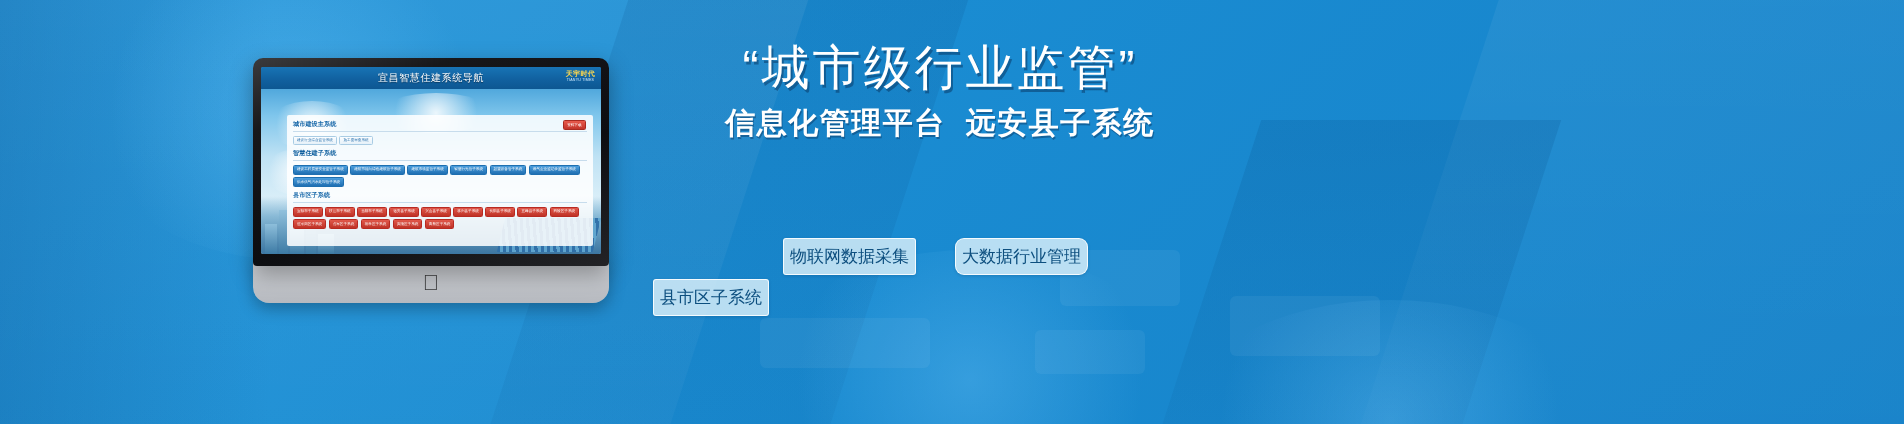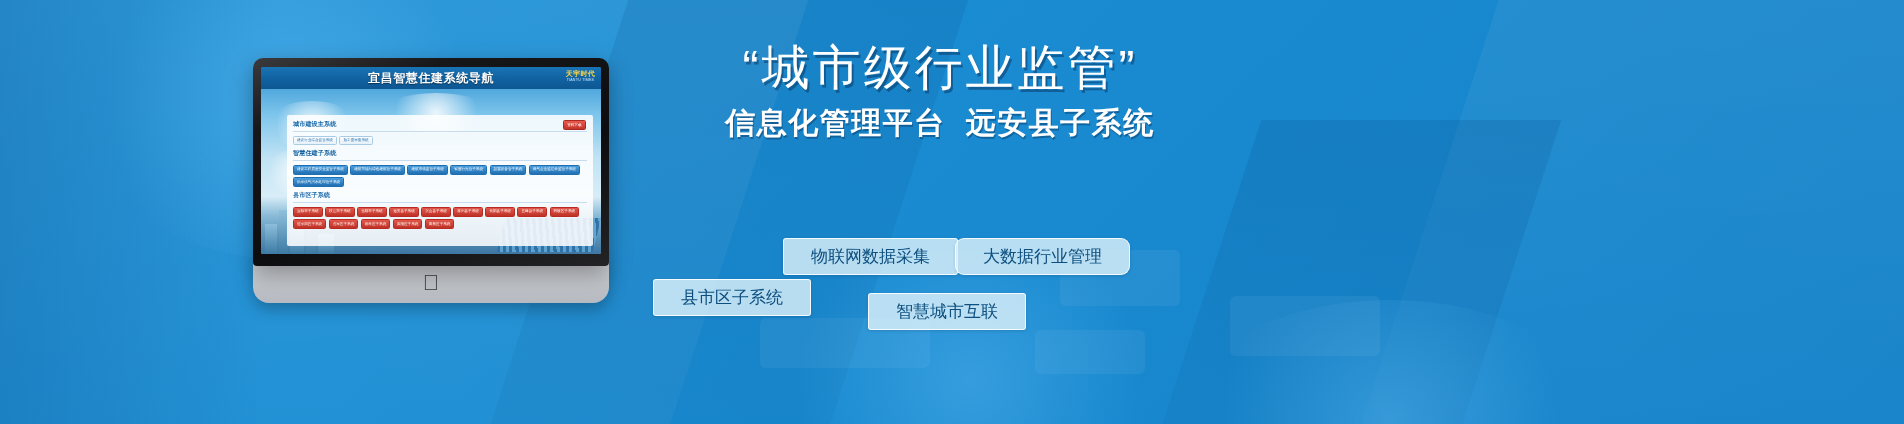--- a/index.html
+++ b/index.html
@@ -66,21 +66,21 @@
   .screen{
     position:relative;width:100%;height:100%;overflow:hidden;
     background:linear-gradient(180deg,#2a8fd0 0%,#7fc6ec 26%,#bfe2f4 48%,#d9eef8 70%,#9fd2ea 100%);
     border-radius:2px;
   }
   .scr-head{
     height:22px;background:linear-gradient(180deg,#1874b5 0%,#1161a0 55%,#0d5792 100%);
     display:flex;align-items:center;justify-content:center;position:relative;
   }
   .scr-title{
-    color:#fff;font-size:12px;font-weight:bold;letter-spacing:.6px;
+    color:#fff;font-size:10px;font-weight:normal;letter-spacing:.6px;
     text-shadow:0 1px 1px rgba(0,0,0,.45);
   }
   .scr-logo{
     position:absolute;right:6px;top:3px;text-align:center;line-height:1;
   }
   .scr-logo .lg1{color:#ffd84d;font-size:7px;font-weight:bold;letter-spacing:.3px;}
   .scr-logo .lg2{color:#cfe9fb;font-size:3.6px;letter-spacing:.2px;margin-top:1.5px;}
 
   .scr-sky{position:relative;height:calc(100% - 22px);}
   .cloud{
@@ -167,21 +167,21 @@
     text-shadow:1px 2px 0 rgba(10,60,105,.5);
   }
   .h3 .gap{display:inline-block;width:20px;}
 
   
   .tag{
     position:absolute;
     color:#0d4f7f;font-size:17px;line-height:1;white-space:nowrap;
     background:rgba(220,240,250,.82);
     border:1px solid rgba(255,255,255,.85);
-    border-radius:3px;padding:9px 27px;
+    border-radius:3px;padding:9px 6px;
     box-shadow:0 1px 3px rgba(0,40,75,.18);
   }
   .tag-iot{left:783px;top:238px;}
   .tag-bigdata{left:955px;top:238px;border-radius:9px;}
   .tag-allindustry{left:653px;top:279px;}
   .tag-smartcity{left:868px;top:293px;}
 </style>
 </head>
 <body>
 
@@ -278,15 +278,14 @@
   <div class="copy">
 
     <div class="h2">“城市级行业监管”</div>
 
     <div class="h3"><span>信息化管理平台</span><span class="gap"></span><span>远安县子系统</span></div>
   </div>
 
   <div class="tag tag-iot">物联网数据采集</div>
   <div class="tag tag-bigdata">大数据行业管理</div>
   <div class="tag tag-allindustry">县市区子系统</div>
-  <div class="tag tag-smartcity">智慧城市互联</div>
 
 </div>
 
 </body></html>

